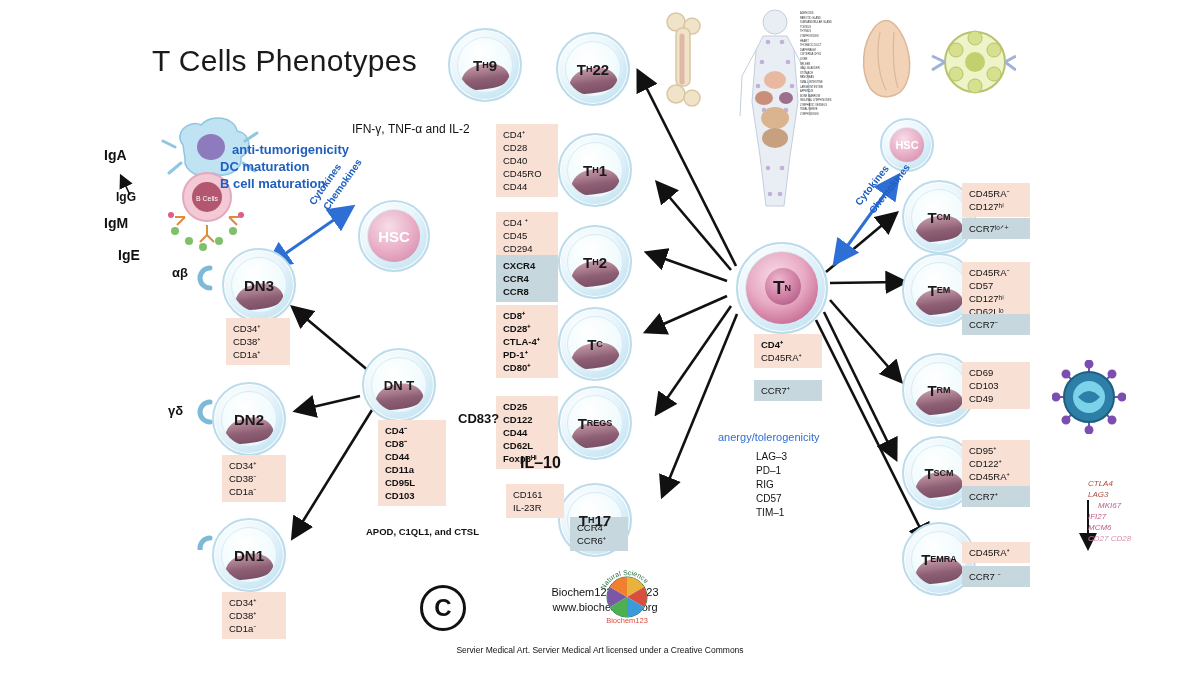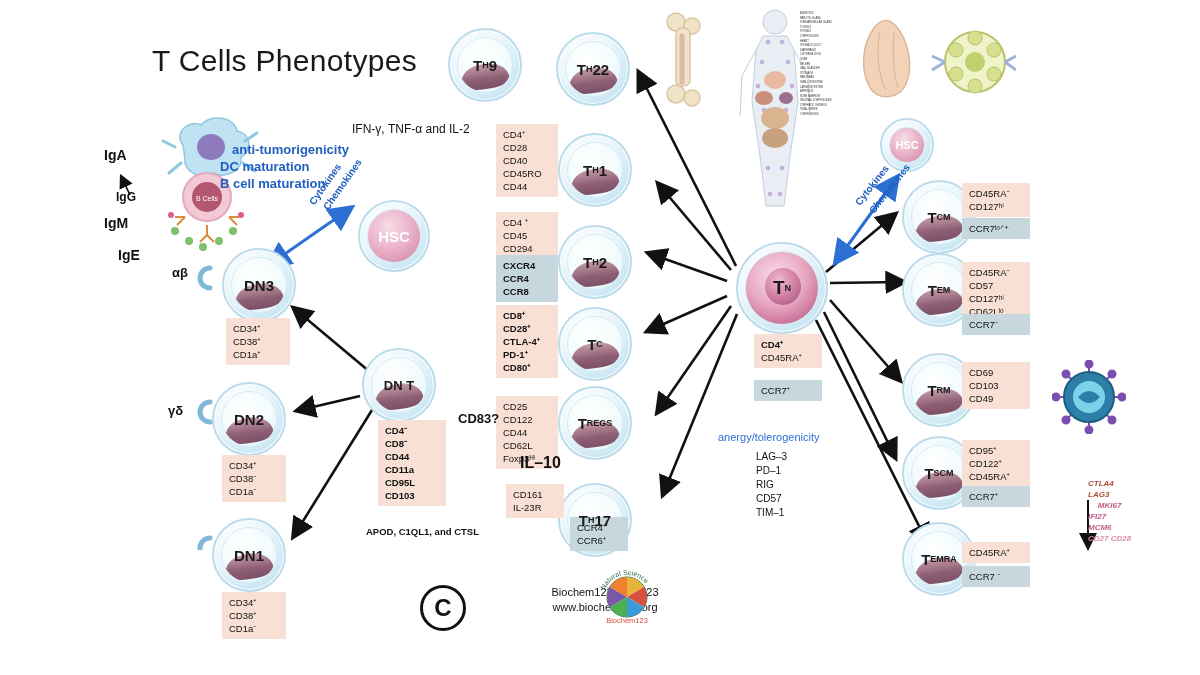--- a/index.html
+++ b/index.html
@@ -330,21 +330,21 @@
   <div>CCR4</div>
   <div>CCR8</div>
 </div>
 <div class="mbox" style="left:496px;top:305px;width:48px;font-weight:700;">
   <div>CD8⁺</div>
   <div>CD28⁺</div>
   <div>CTLA-4⁺</div>
   <div>PD-1⁺</div>
   <div>CD80⁺</div>
 </div>
-<div class="mbox" style="left:496px;top:396px;width:48px;font-weight:400;">
+<div class="mbox" style="left:496px;top:396px;width:48px;font-weight:700;">
   <div>CD25</div>
   <div>CD122</div>
   <div>CD44</div>
   <div>CD62L</div>
   <div>Foxp3ᴴⁱ</div>
 </div>
 <div class="txt b abs" style="left:458px;top:412px;font-size:13px;">CD83?</div>
 <div class="txt b abs" style="left:520px;top:456px;font-size:16px;">IL–10</div>
 
 <div class="mbox" style="left:506px;top:484px;width:44px;">
@@ -574,21 +574,21 @@
       <line x1="37" y1="37" x2="4" y2="37"></line>
         <circle cx="4" cy="37" r="3.5"></circle>
       <line x1="37" y1="37" x2="14" y2="14"></line>
         <circle cx="14" cy="14" r="3.5"></circle>
     </g>
   </g>
   <circle cx="37" cy="37" r="25" fill="#2d7fa8" stroke="#1d5f80" stroke-width="2"></circle>
   <circle cx="37" cy="37" r="16" fill="#7ad3e8"></circle>
   <path d="M26,37 q11,-12 22,0 q-11,12 -22,0" fill="#2d7fa8"></path>
 </svg>
-<div class="abs" style="left:1088px;top:478px;font-size:8px;line-height:11px;font-style:italic;font-weight:bold;">
+<div class="abs" style="left:1088px;top:478px;font-size:8px;line-height:11px;font-style:italic;">
   <div style="color:#b24a3c;">CTLA4</div>
   <div style="color:#b24a3c;">LAG3</div>
   <div style="color:#c05d8a;text-align:center;">MKI67</div>
   <div style="color:#c05d8a;">IFI27</div>
   <div style="color:#c05d8a;">MCM6</div>
   <div style="color:#d88fb0;">CD27 CD28</div>
 </div>
 
 <div class="abs" id="copy">C</div>
 <div class="abs" id="footer">
@@ -605,13 +605,14 @@
     <path d="M32,32 L15,42 A20,20 0 0,1 15,22 Z" fill="#7b57a8"></path>
     <path d="M32,32 L15,22 A20,20 0 0,1 32,12 Z" fill="#f07f2e"></path>
   </g>
   <path id="arcTop" d="M8,34 A24,24 0 0,1 56,34" fill="none"></path>
   <text font-size="7" fill="#2b6e3f" font-family="Liberation Sans, sans-serif">
     <textPath href="#arcTop" startOffset="12%">Natural Science</textPath>
   </text>
   <text x="32" y="58" font-size="7.5" fill="#d94f3d" text-anchor="middle" font-family="Liberation Sans, sans-serif">Biochem123</text>
 </svg>
 <div class="abs" id="license">
+    <div>Servier Medical Art. Servier Medical Art licensed under a Creative Commons</div>
   </div>
 
 </body></html>

